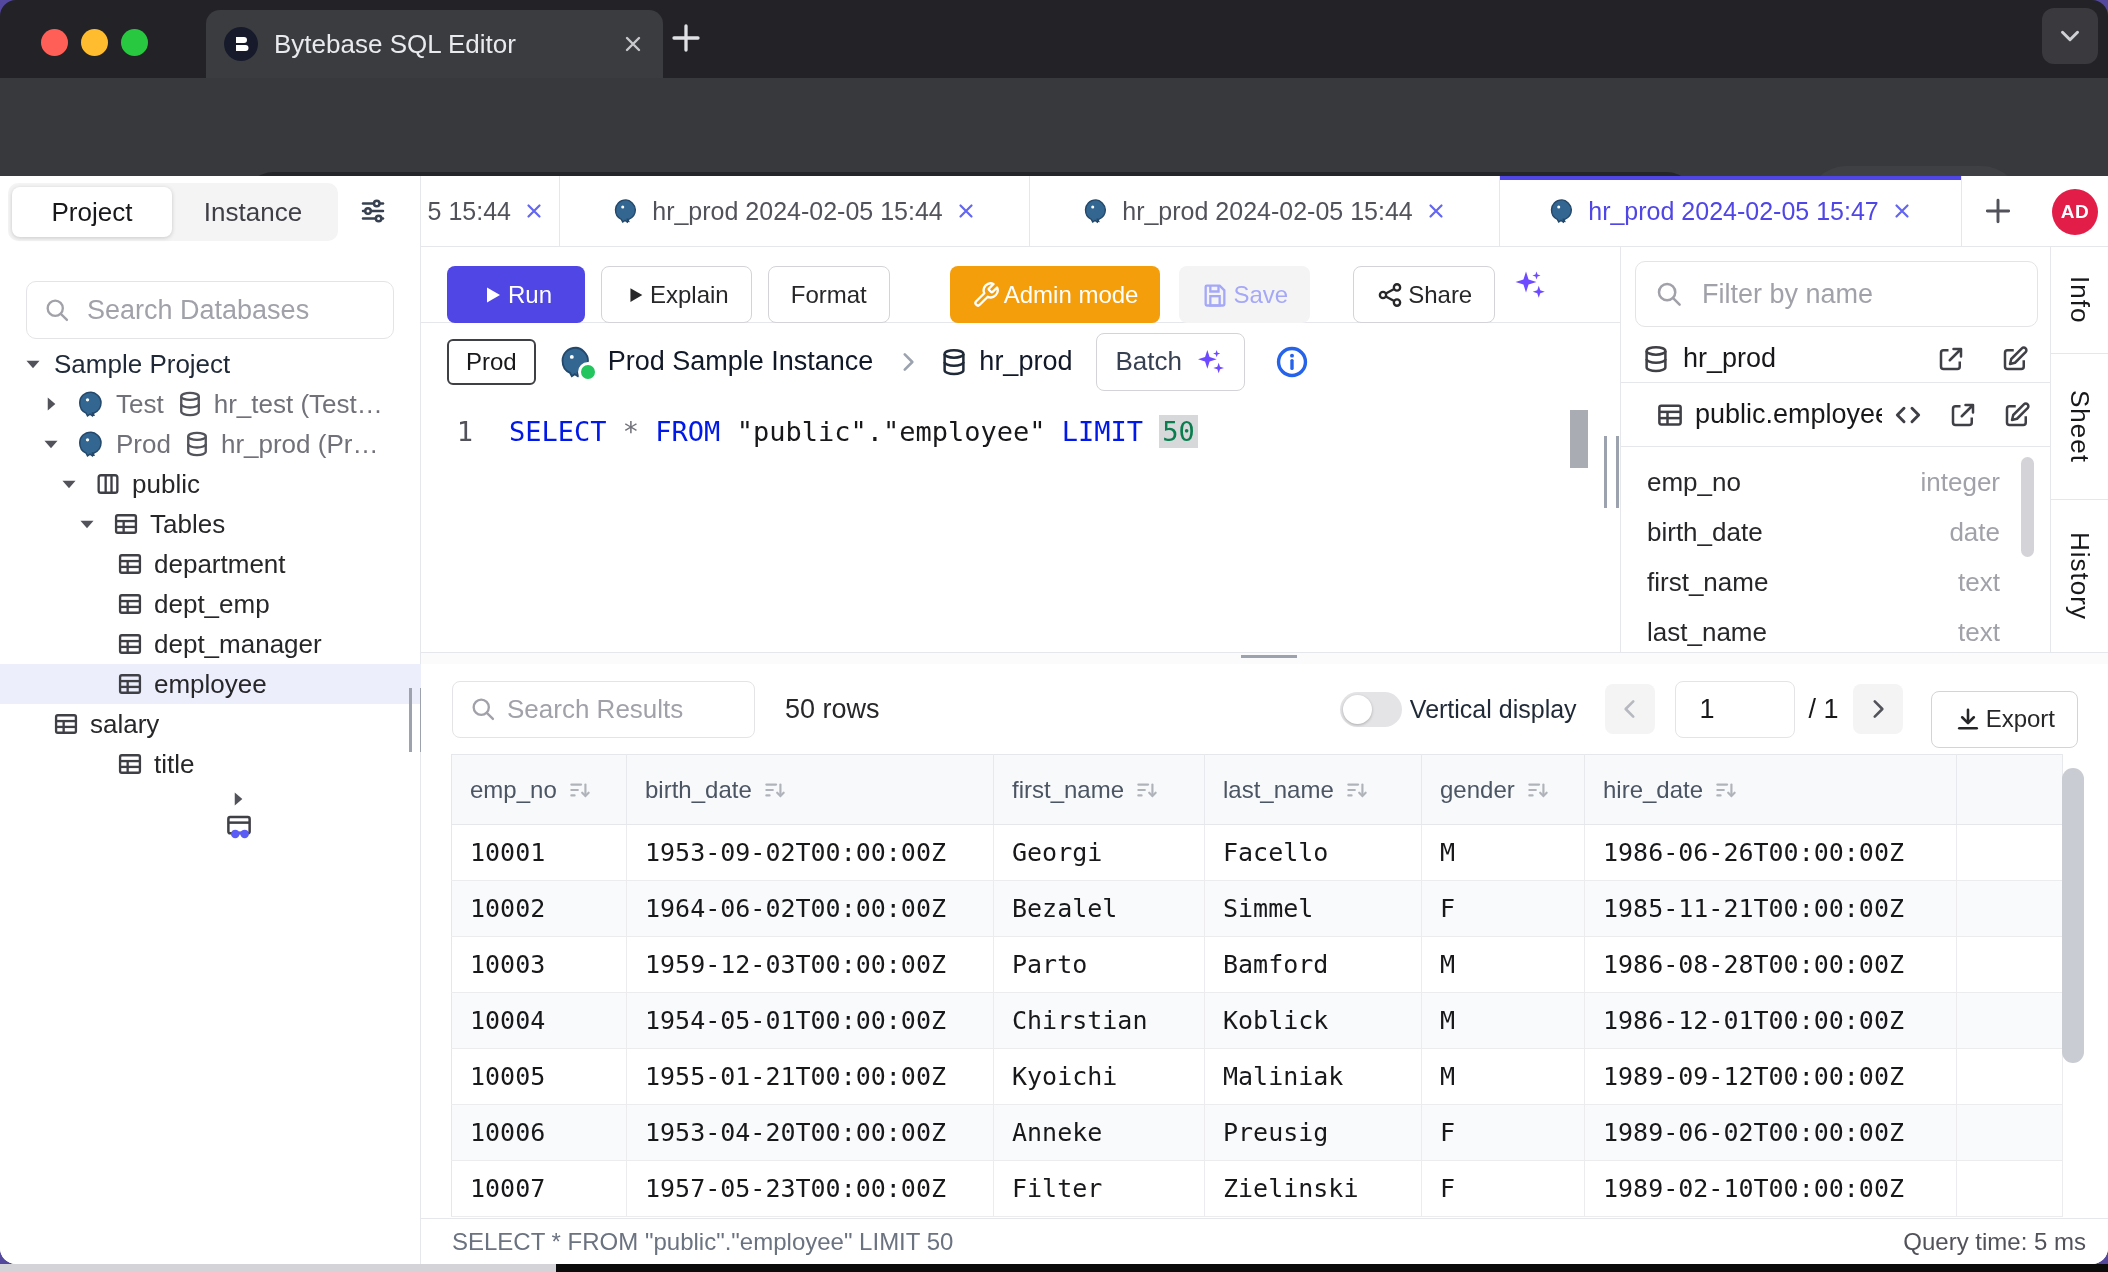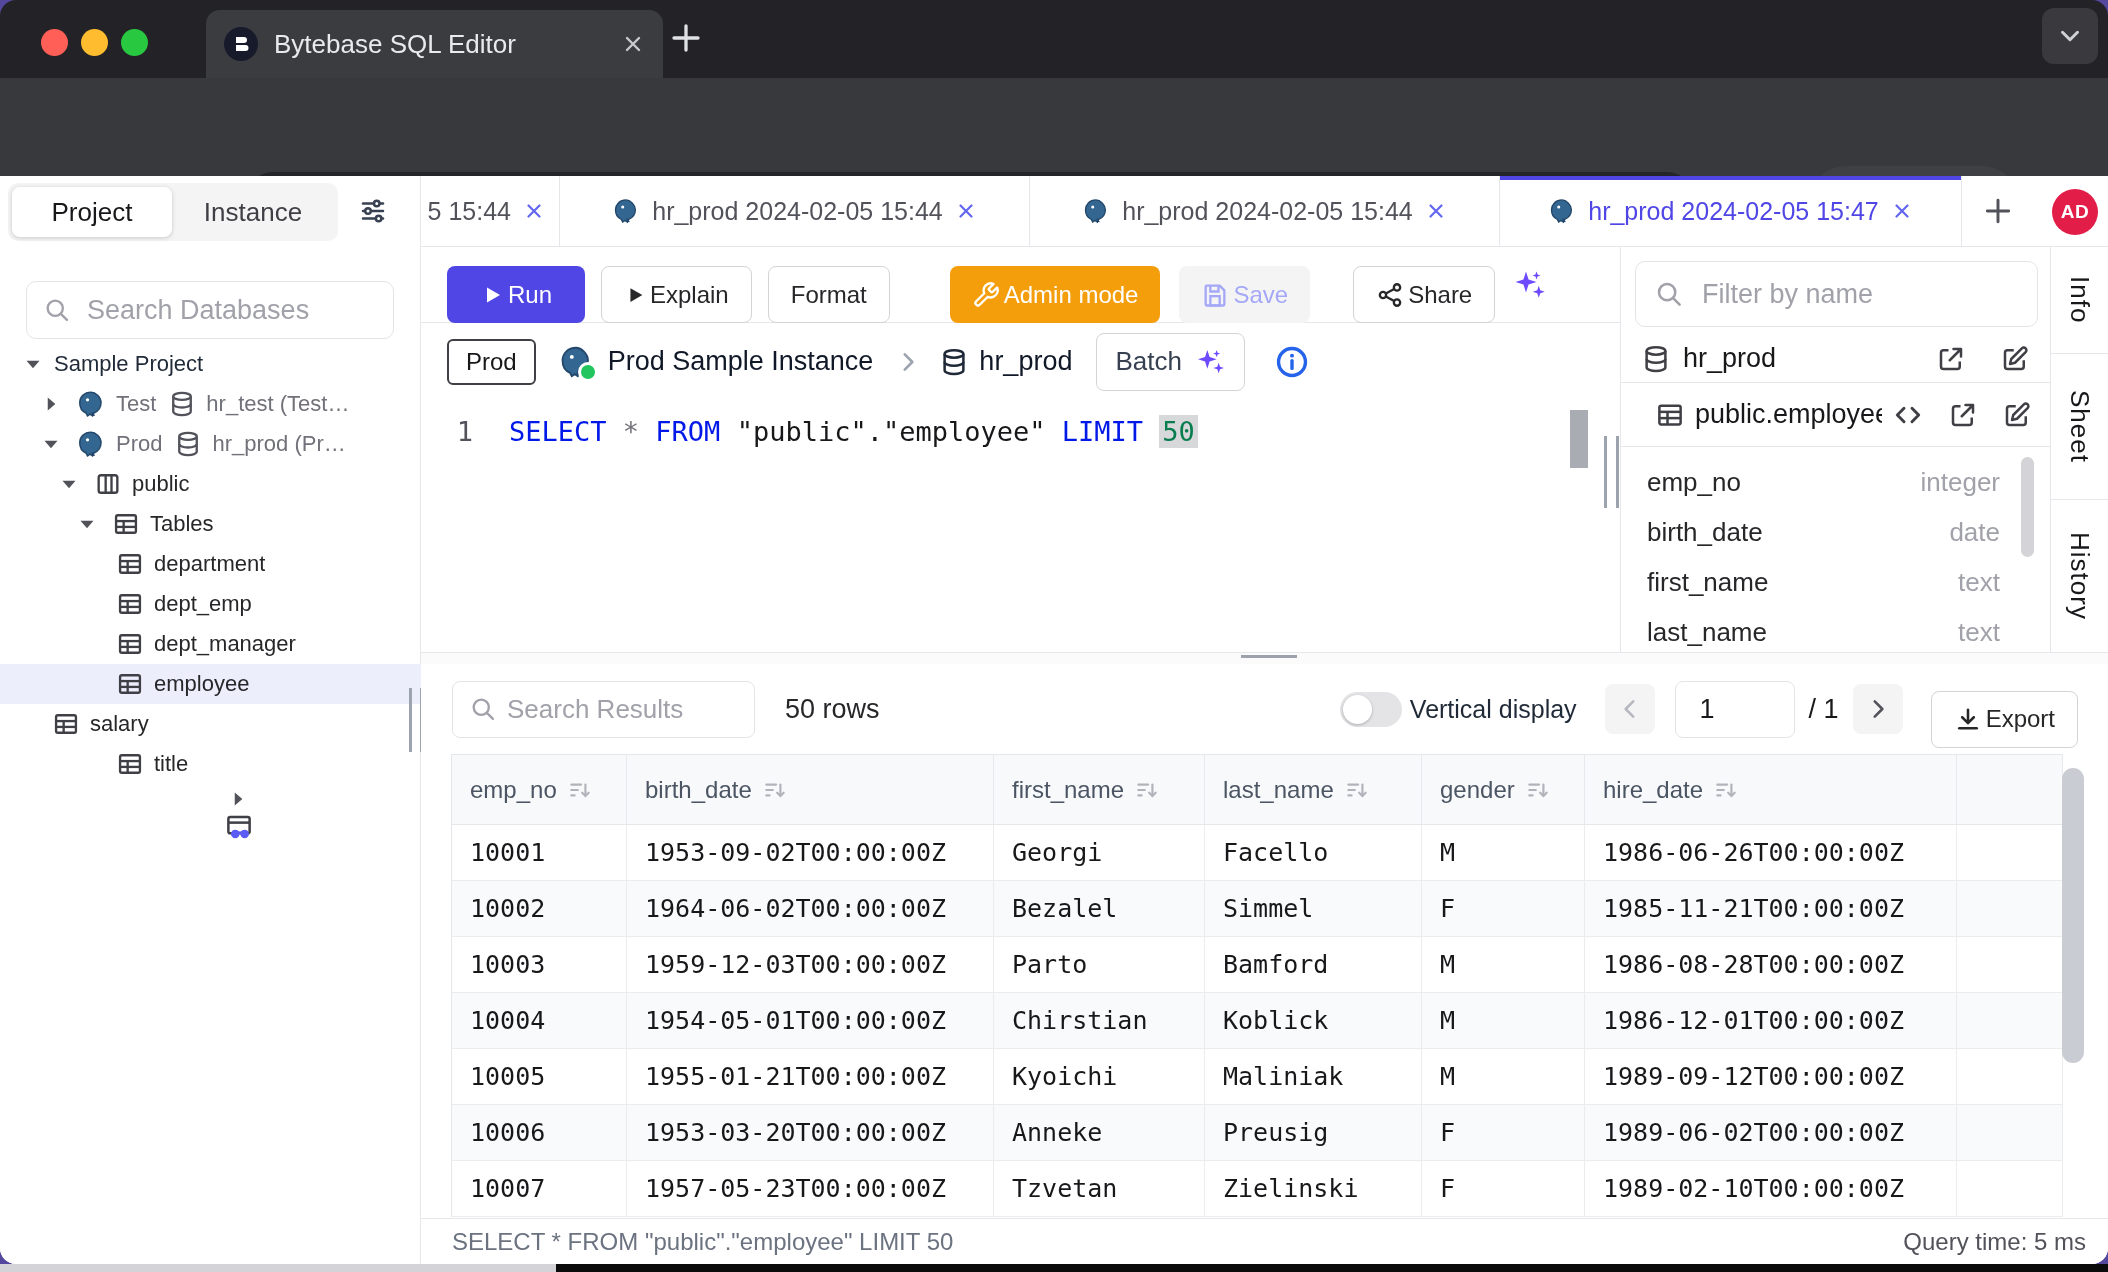--- a/index.html
+++ b/index.html
@@ -32,21 +32,21 @@
 
   
   #sidebar{left:0;top:0;width:421px;height:1088px;border-right:1px solid #e5e7eb;box-sizing:border-box;background:#fff;}
   #side-seg{position:absolute;left:8px;top:7px;width:330px;height:58px;background:#f4f4f5;border-radius:10px;display:flex;align-items:center;padding:4px;box-sizing:border-box;}
   #seg-project{width:160px;height:50px;background:#fff;border-radius:8px;box-shadow:0 1px 4px rgba(0,0,0,.18);display:flex;align-items:center;justify-content:center;font-size:26px;color:#18181b;}
   #seg-instance{flex:1;text-align:center;font-size:26px;color:#3f3f46;}
   #side-sliders{position:absolute;left:358px;top:20px;color:#374151;}
   #db-search{position:absolute;left:26px;top:105px;width:368px;height:58px;border:1.5px solid #e4e4e7;border-radius:10px;display:flex;align-items:center;padding:0 16px;box-sizing:border-box;gap:14px;}
   #db-search input{border:none;outline:none;font-size:27px;color:#1f2937;width:100%;font-family:"Liberation Sans",sans-serif;background:transparent;}
   #db-search input::placeholder{color:#a1a1aa;}
-  .trow{position:absolute;left:0;width:421px;height:40px;display:flex;align-items:center;font-size:22px;color:#27272a;box-sizing:border-box;}
+  .trow{position:absolute;left:0;width:421px;height:40px;display:flex;align-items:center;font-size:26px;color:#27272a;box-sizing:border-box;}
   .trow .car{flex:none;display:flex;color:#52525b;}
   .trow .ic{flex:none;display:flex;margin:0 10px 0 12px;color:#3f3f46;}
   .trow .lbl{white-space:nowrap;overflow:hidden;}
   .dim{color:#71717a;}
   .sel-row{background:#eceefc;}
   #tree-handle{position:absolute;left:409px;top:512px;height:64px;width:8px;border-left:3px solid #9ca3af;border-right:3px solid #9ca3af;}
 
   
   #etabs{left:421px;top:0;width:1687px;height:71px;border-bottom:1px solid #e5e7eb;box-sizing:border-box;display:flex;background:#fff;}
   .etab{height:70px;display:flex;align-items:center;justify-content:center;gap:12px;border-right:1px solid #e5e7eb;box-sizing:border-box;position:relative;font-size:25px;color:#52525b;white-space:nowrap;overflow:hidden;}
@@ -890,31 +890,31 @@
               <td>10005</td>
               <td>1955-01-21T00:00:00Z</td>
               <td>Kyoichi</td>
               <td>Maliniak</td>
               <td>M</td>
               <td>1989-09-12T00:00:00Z</td>
               <td></td>
             </tr>
           <tr>
               <td>10006</td>
-              <td>1953-03-20T00:00:00Z</td>
+              <td>1953-04-20T00:00:00Z</td>
               <td>Anneke</td>
               <td>Preusig</td>
               <td>F</td>
               <td>1989-06-02T00:00:00Z</td>
               <td></td>
             </tr>
           <tr>
               <td>10007</td>
               <td>1957-05-23T00:00:00Z</td>
-              <td>Tzvetan</td>
+              <td>Filter</td>
               <td>Zielinski</td>
               <td>F</td>
               <td>1989-02-10T00:00:00Z</td>
               <td></td>
             </tr>
         </tbody>
       </table>
       <div id="res-vscroll"></div>
 
       <div id="res-status">

